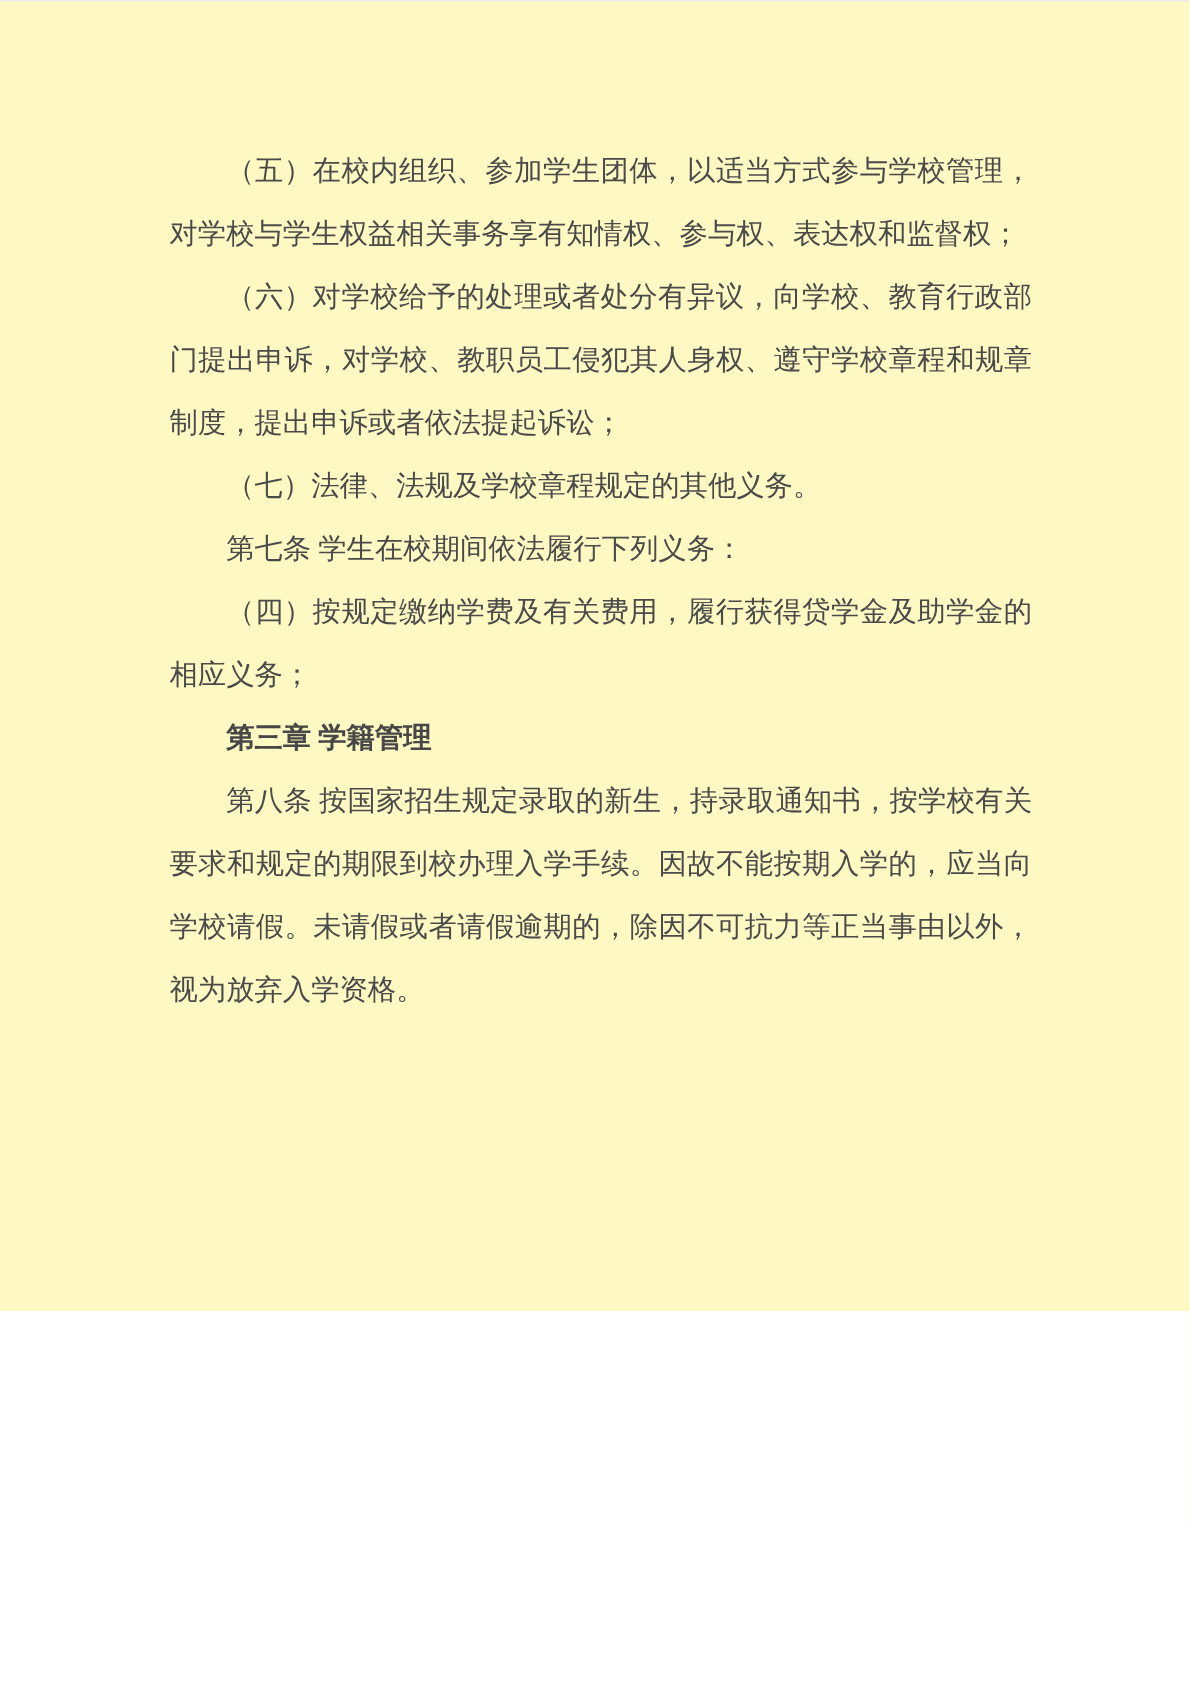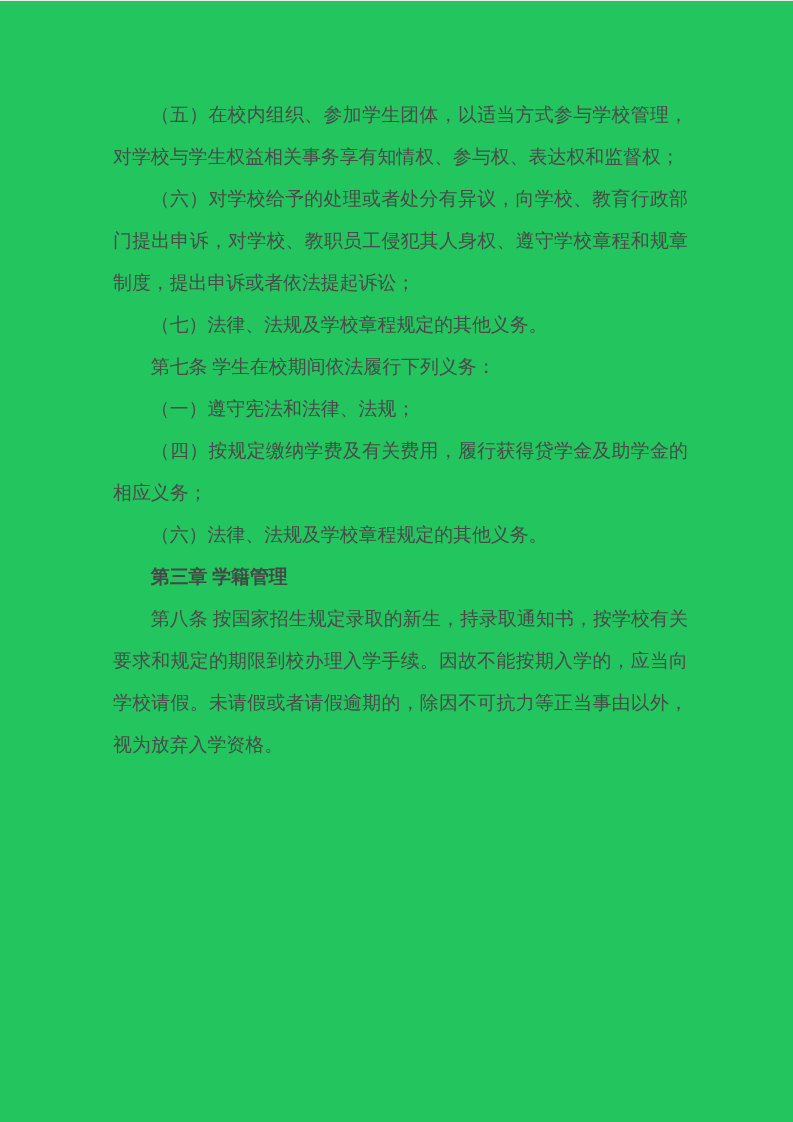--- a/index.html
+++ b/index.html
@@ -3,22 +3,22 @@
 <meta charset="utf-8">
 <style>
   html, body {
     margin: 0;
     padding: 0;
     background: #ffffff;
   }
   .page {
     position: relative;
     width: 793px;
-    height: 1122px;
-    background: #22c55e;
+    height: 874px;
+    background: #fef9c3;
     box-sizing: border-box;
     border-top: 1px solid #ececec;
     overflow: hidden;
     font-family: "Liberation Serif", "DejaVu Serif", serif;
   }
   .content {
     position: absolute;
     left: 113px;
     top: 93px;
     width: 575px;
@@ -42,19 +42,17 @@
 </style>
 </head>
 <body>
 
 <div class="page">
   <div class="content">
     <p class="body">（五）在校内组织、参加学生团体，以适当方式参与学校管理，对学校与学生权益相关事务享有知情权、参与权、表达权和监督权；</p>
     <p class="body">（六）对学校给予的处理或者处分有异议，向学校、教育行政部门提出申诉，对学校、教职员工侵犯其人身权、遵守学校章程和规章制度，提出申诉或者依法提起诉讼；</p>
     <p class="body">（七）法律、法规及学校章程规定的其他义务。</p>
     <p class="body">第七条 学生在校期间依法履行下列义务：</p>
-    <p class="body">（一）遵守宪法和法律、法规；</p>
     <p class="body">（四）按规定缴纳学费及有关费用，履行获得贷学金及助学金的相应义务；</p>
-    <p class="body">（六）法律、法规及学校章程规定的其他义务。</p>
     <p class="heading">第三章 学籍管理</p>
     <p class="body">第八条 按国家招生规定录取的新生，持录取通知书，按学校有关要求和规定的期限到校办理入学手续。因故不能按期入学的，应当向学校请假。未请假或者请假逾期的，除因不可抗力等正当事由以外，视为放弃入学资格。</p>
   </div>
 </div>
 
 </body></html>

